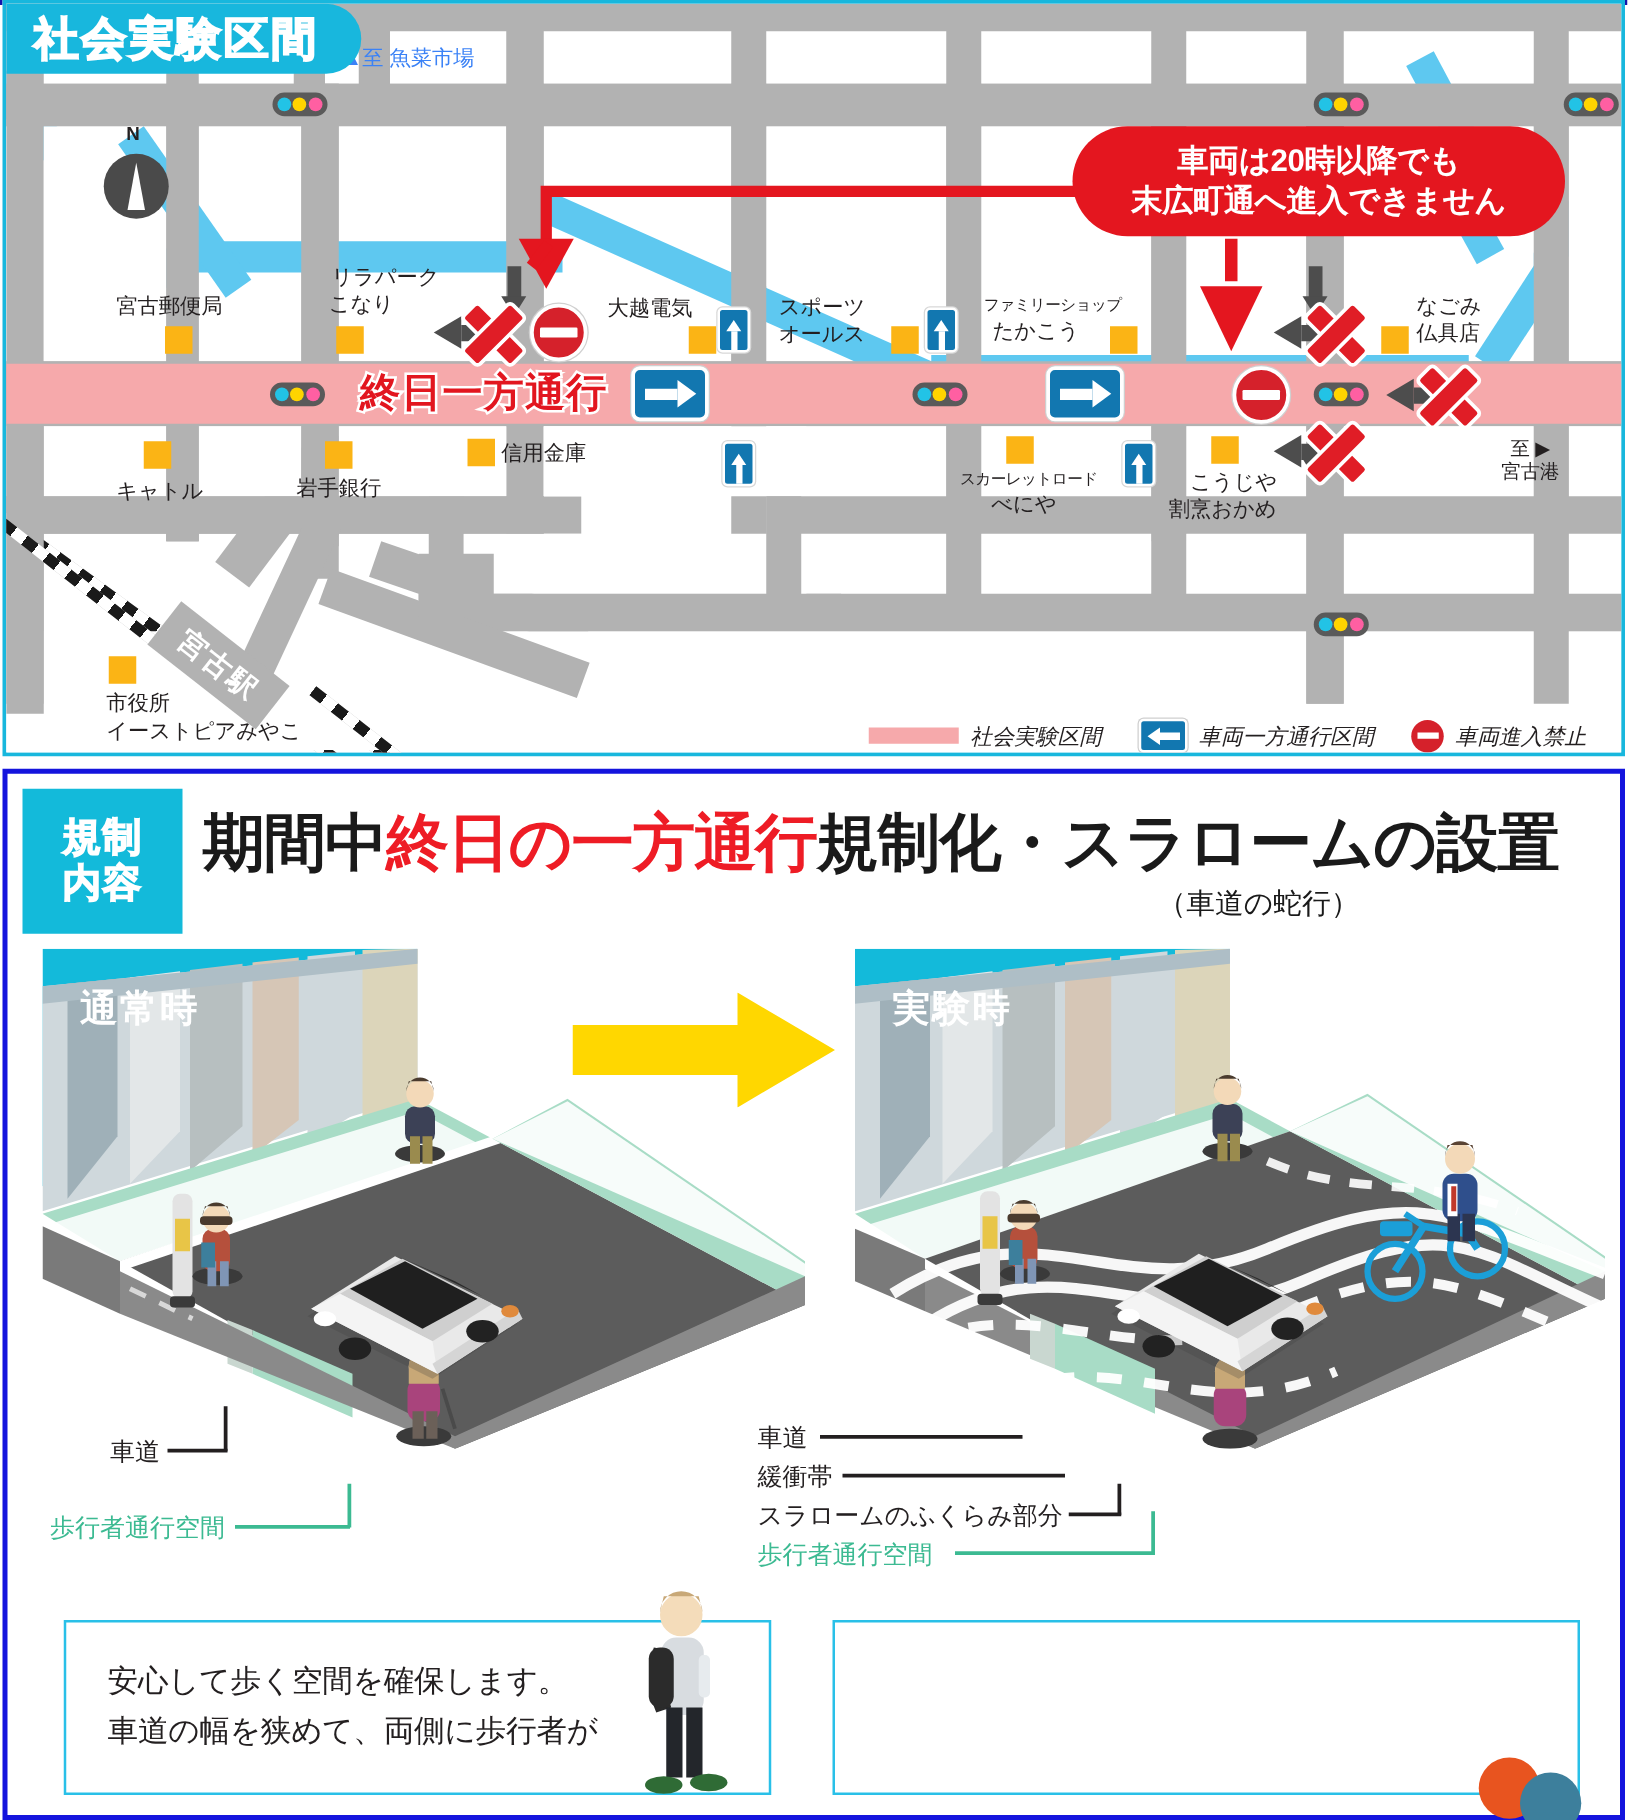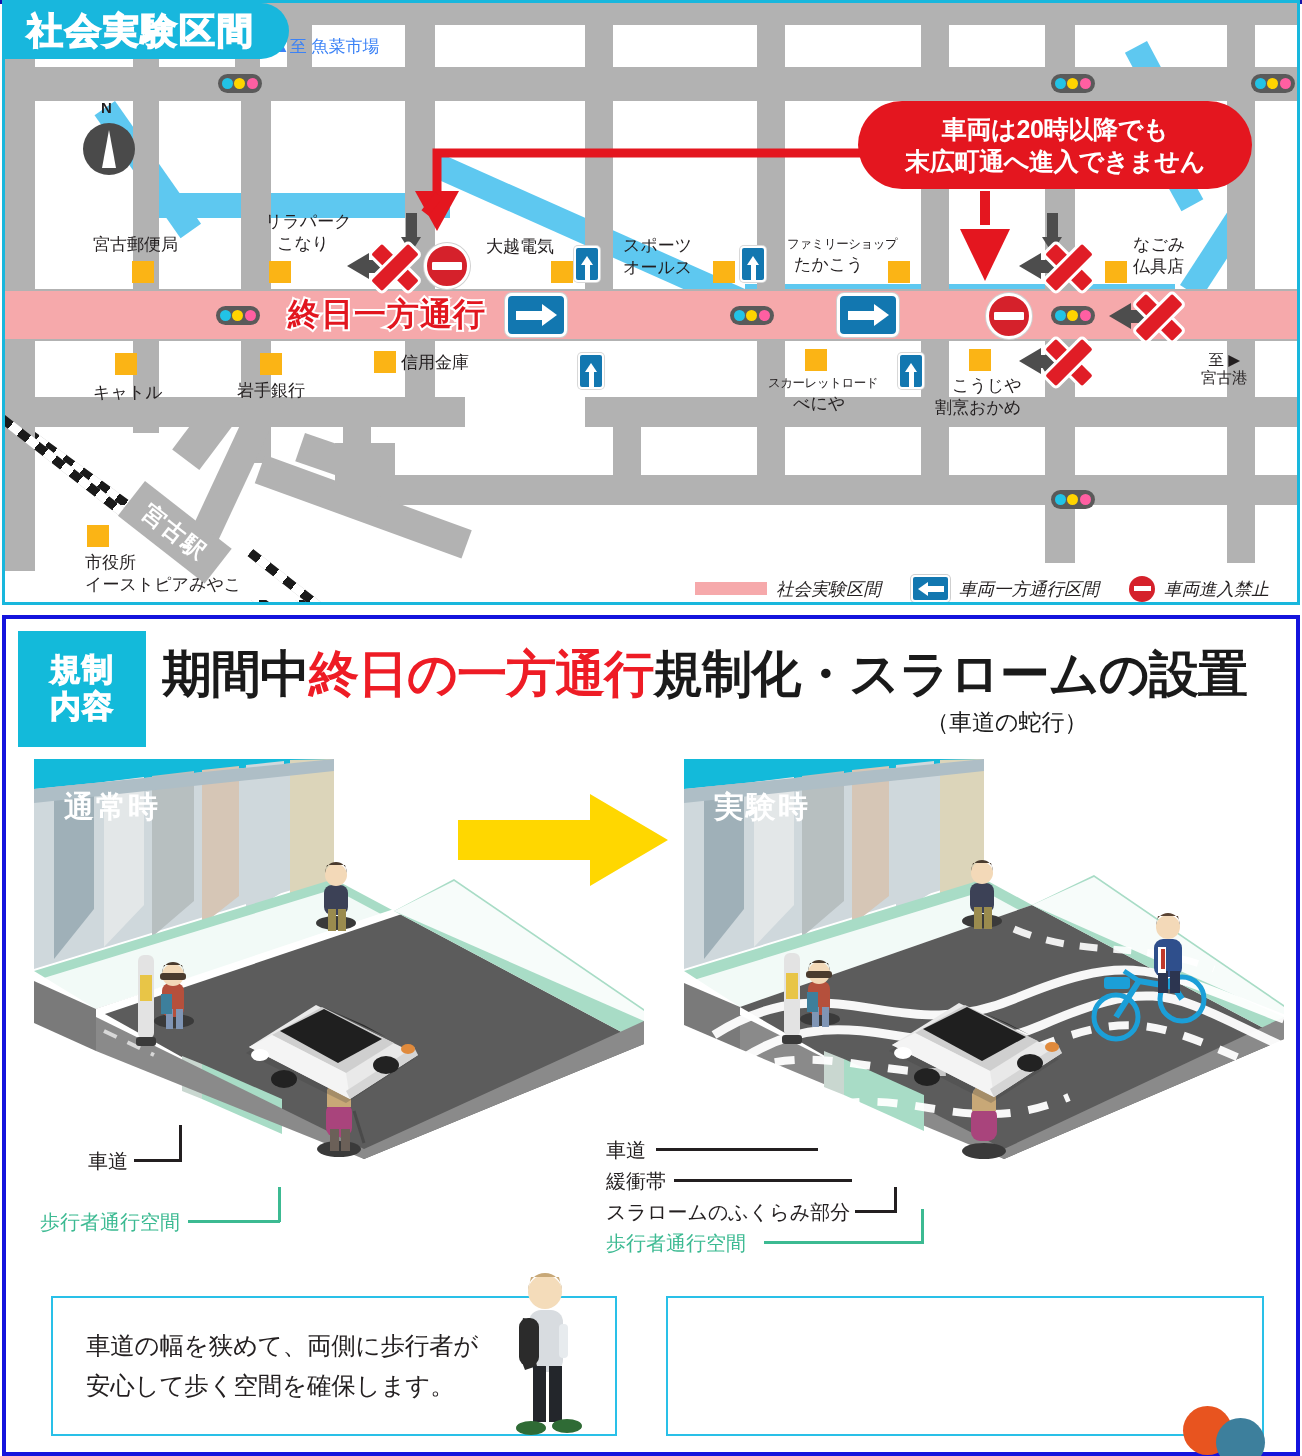--- a/index.html
+++ b/index.html
@@ -487,21 +487,21 @@
         <polygon points="980,278 955,226 1005,226" fill="#e4161f"></polygon>
       </svg>
 
       <div id="compass">
           <div class="needle"></div>
         </div>
       <div id="compass-n">N</div>
 
       <div class="lbl" style="left:88px;top:232px;">宮古郵便局</div>
       <div class="lbl" style="left:260px;top:209px;">リラパーク</div>
-      <div class="lbl" style="left:272px;top:231px;text-align:right;">こなり</div>
+      <div class="lbl" style="left:258px;top:231px;text-align:right;">こなり</div>
       <div class="lbl" style="left:481px;top:234px;">大越電気</div>
       <div class="lbl" style="left:618px;top:233px;">スポーツ</div>
       <div class="lbl" style="left:618px;top:255px;">オールス</div>
       <div class="lbl sm" style="left:782px;top:234px;">ファミリーショップ</div>
       <div class="lbl" style="left:789px;top:252px;">たかこう</div>
       <div class="lbl" style="left:1128px;top:232px;">なごみ</div>
       <div class="lbl" style="left:1128px;top:254px;">仏具店</div>
 
       <div class="lbl" style="left:88px;top:380px;">キャトル</div>
       <div class="lbl" style="left:232px;top:378px;">岩手銀行</div>
@@ -769,22 +769,22 @@
     <div class="ann" style="left:600px;top:580px;">スラロームのふくらみ部分</div>
     <div class="leader" style="left:849px;top:591px;width:42px;"></div>
     <div class="leader v" style="left:888px;top:568px;height:25px;"></div>
 
     <div class="ann green" style="left:600px;top:611px;">歩行者通行空間</div>
     <div class="leader green" style="left:758px;top:622px;width:160px;"></div>
     <div class="leader v green" style="left:915px;top:590px;height:34px;"></div>
 
     <div class="note-box" style="left:45px;top:677px;width:566px;height:140px;">
       <div class="note-text" style="left:33px;top:28px;">
+        <div>安心して歩く空間を確保します。</div>
         <div>車道の幅を狭めて、両側に歩行者が</div>
-        <div>安心して歩く空間を確保します。</div>
       </div>
       <svg viewBox="0 0 120 180" style="position:absolute;left:430px;top:-32px;width:120px;height:180px;">
         <circle cx="62" cy="26" r="17" fill="#f4dcba"></circle>
         <path d="M45 24 a17 17 0 0 1 34 0 l-3 -13 -28 0 z" fill="#c8a877"></path>
         <rect x="46" y="44" width="34" height="62" rx="12" fill="#d8dce0"></rect>
         <path d="M40 52 q-8 30 2 52 l12 -4 q-8 -24 -2 -46 z" fill="#2b2b2b"></path>
         <rect x="36" y="52" width="20" height="48" rx="9" fill="#2b2b2b"></rect>
         <rect x="50" y="100" width="13" height="56" fill="#23262b"></rect>
         <rect x="66" y="100" width="13" height="56" fill="#23262b"></rect>
         <ellipse cx="48" cy="162" rx="15" ry="7" fill="#2f6b35"></ellipse>

